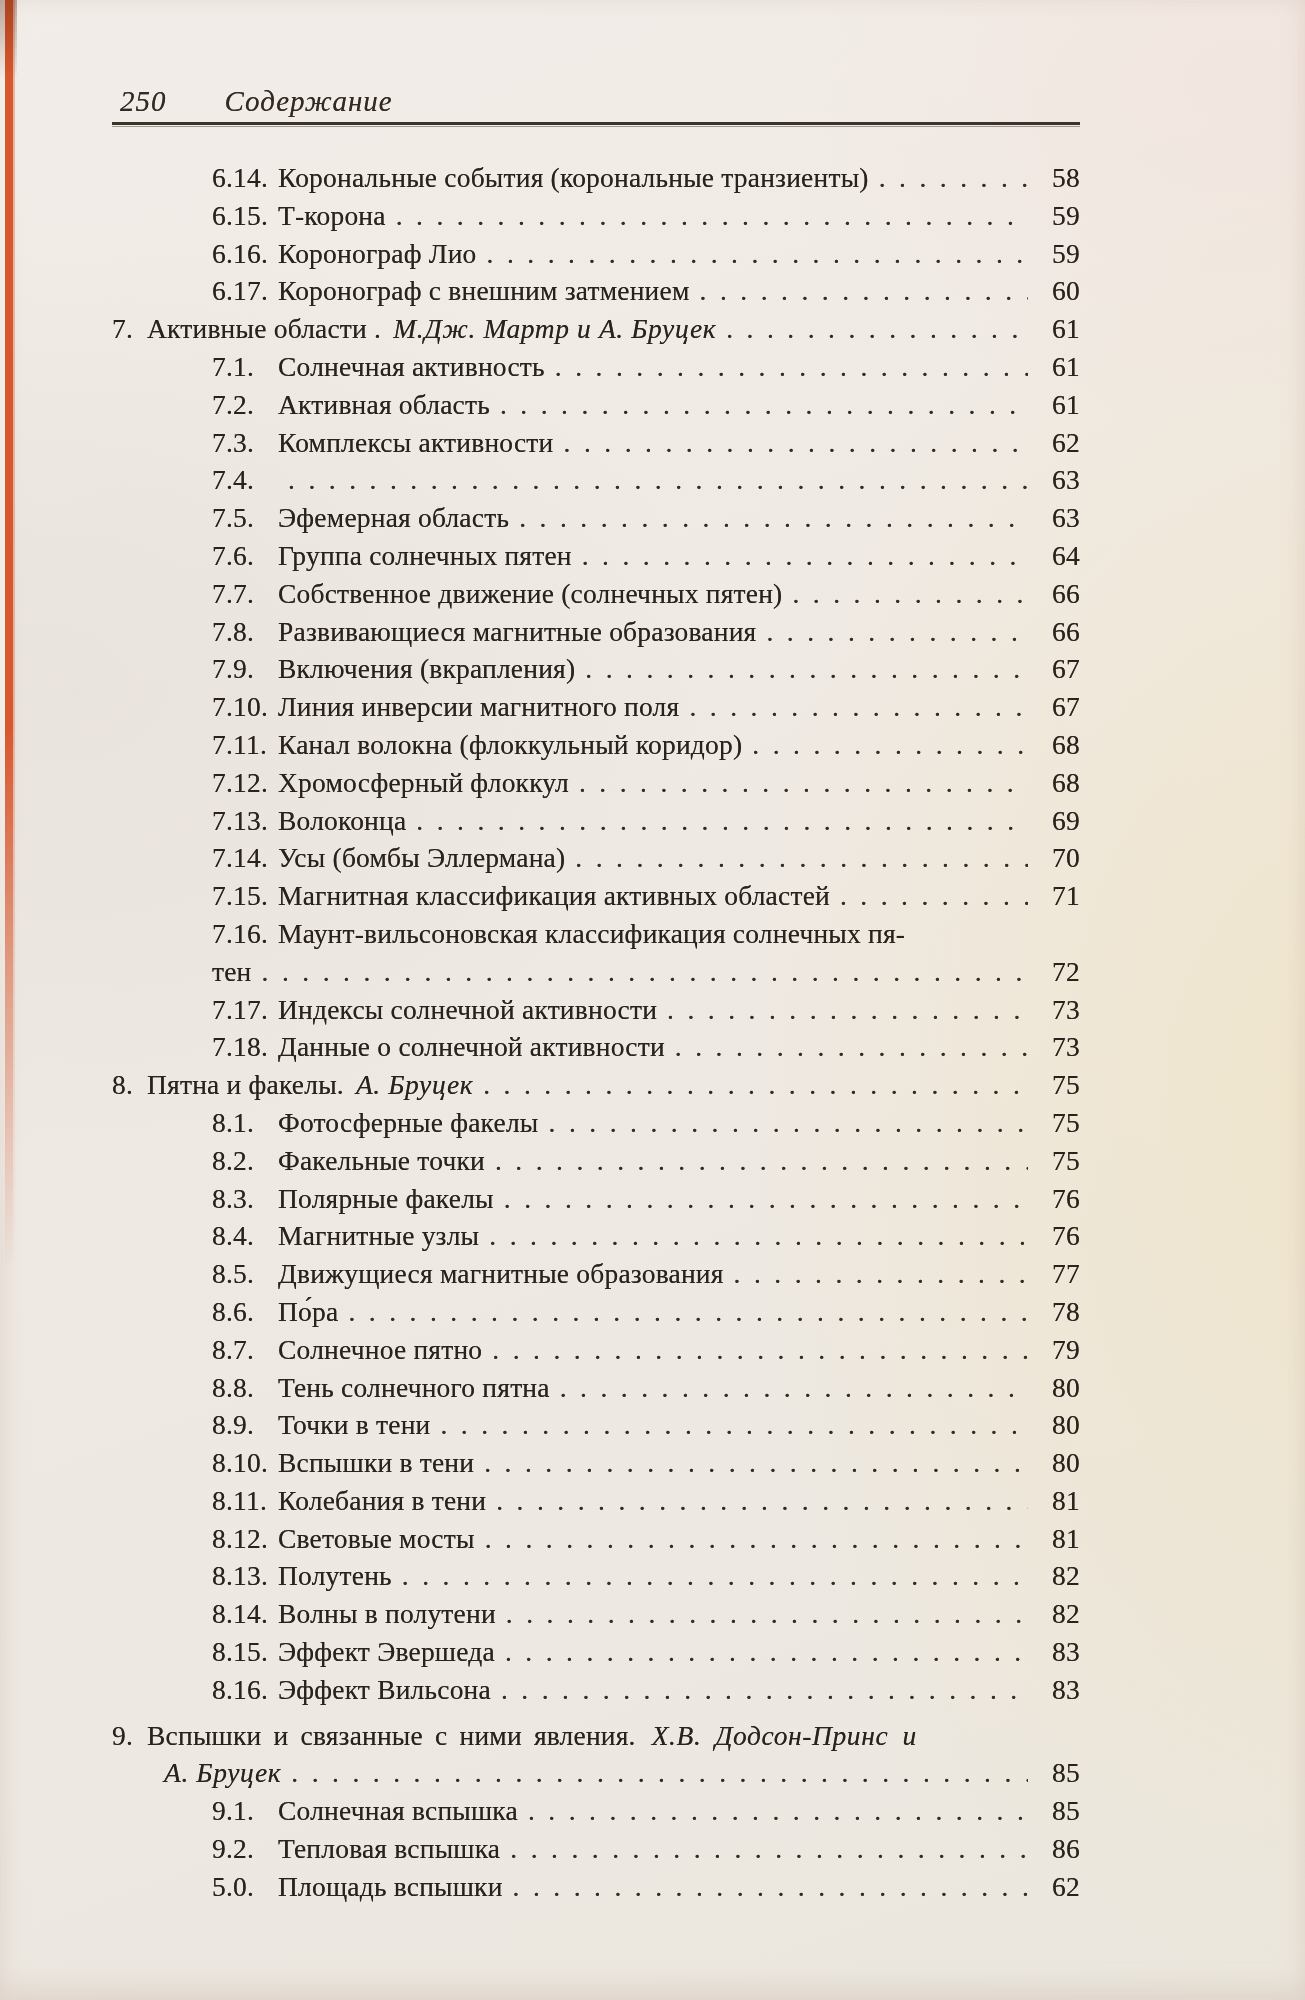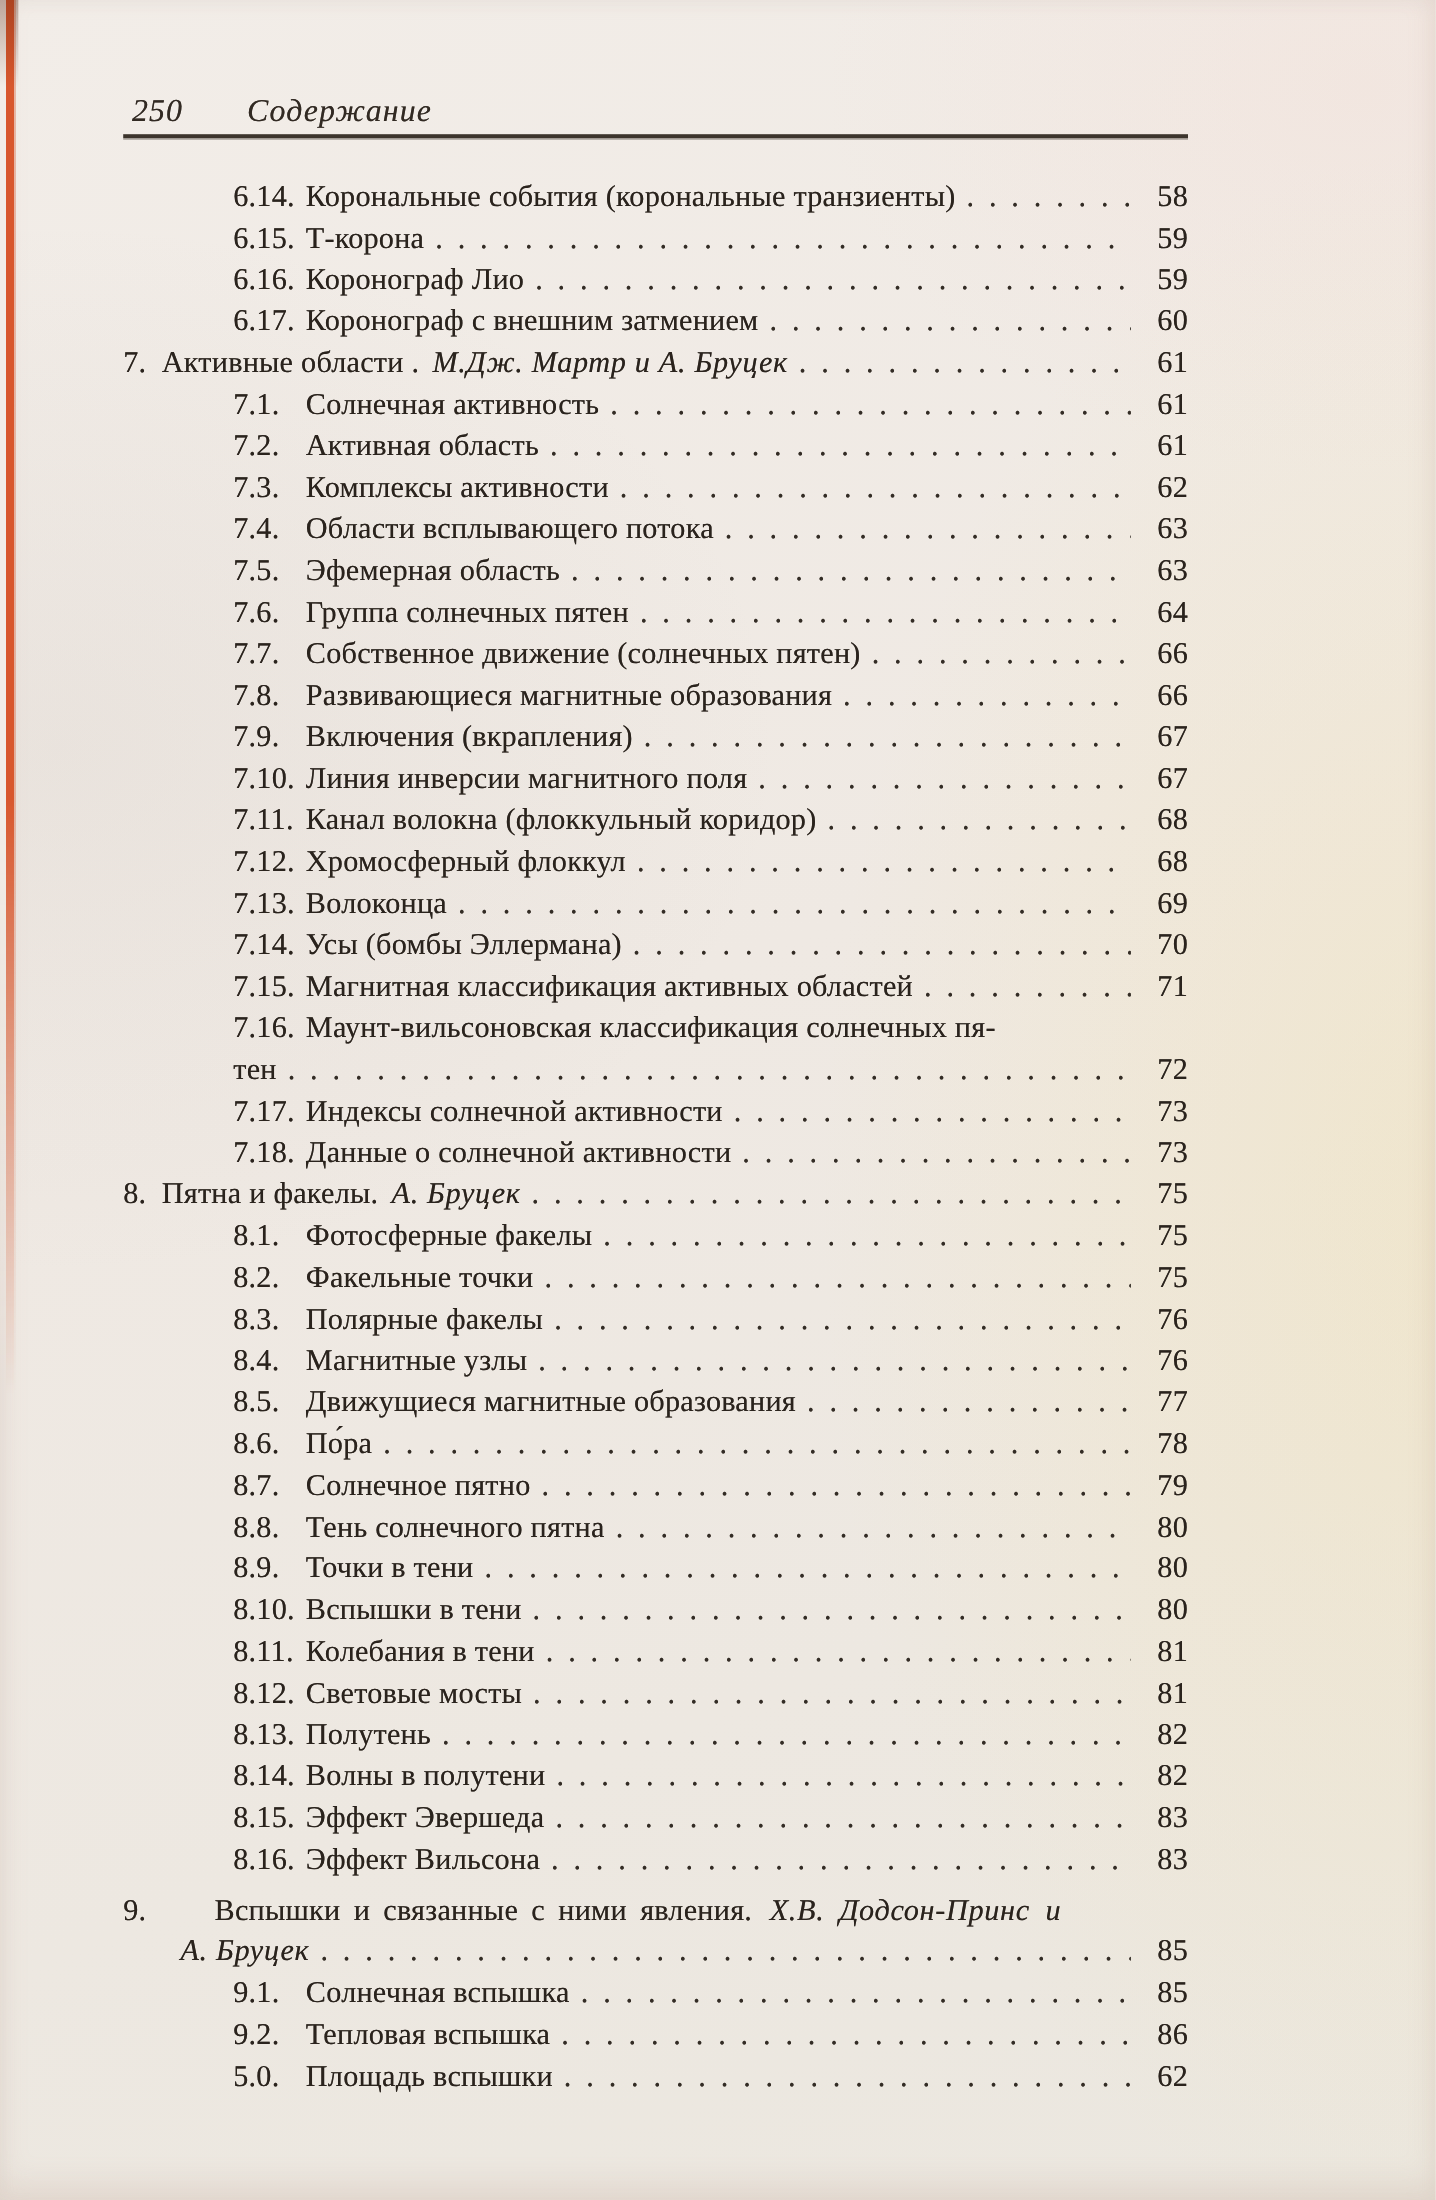--- a/index.html
+++ b/index.html
@@ -48,21 +48,21 @@
     background:linear-gradient(#3c342c 0 62%,transparent 62% 78%,rgba(60,52,44,.45) 78% 100%);
   }
   .toc{margin-top:32px;font-size:27.5px;letter-spacing:.2px;}
   .line{display:flex;align-items:baseline;line-height:37.8px;white-space:nowrap;}
   .row.sub .line{padding-left:100px;}
   .row.sub .num{flex:none;width:66px;}
   .row.section .num{flex:none;margin-right:14px;}
   .row.gap{margin-top:8px;}
   .title{flex:none;}
   .author{flex:none;font-style:italic;margin-left:12px;letter-spacing:.6px;}
-  .justified .title{word-spacing:5px;margin-left:48px;}
+  .justified .title{word-spacing:5px;}
   .justified .author{margin-left:16px;word-spacing:6px;}
   .line.cont-sub{padding-left:166px;}
   .line.cont-section{padding-left:40px;}
   .leader{
     flex:1 1 auto;min-width:16px;overflow:hidden;
     margin-left:10px;margin-right:4px;
     letter-spacing:13.5px;color:#332c25;
   }
   .leader::after{content:"..................................................................";}
   .page-num{flex:none;width:48px;text-align:right;}
@@ -142,21 +142,20 @@
           <div class="line">
             <span class="num">7.3.</span>
             <span class="title">Комплексы активности</span>
             <span class="leader"></span>
             <span class="page-num">62</span>
           </div>
         </div>
         <div class="row sub">
           <div class="line">
             <span class="num">7.4.</span>
-            <span class="title">Области всплывающего потока</span>
             <span class="leader"></span>
             <span class="page-num">63</span>
           </div>
         </div>
         <div class="row sub">
           <div class="line">
             <span class="num">7.5.</span>
             <span class="title">Эфемерная область</span>
             <span class="leader"></span>
             <span class="page-num">63</span>

